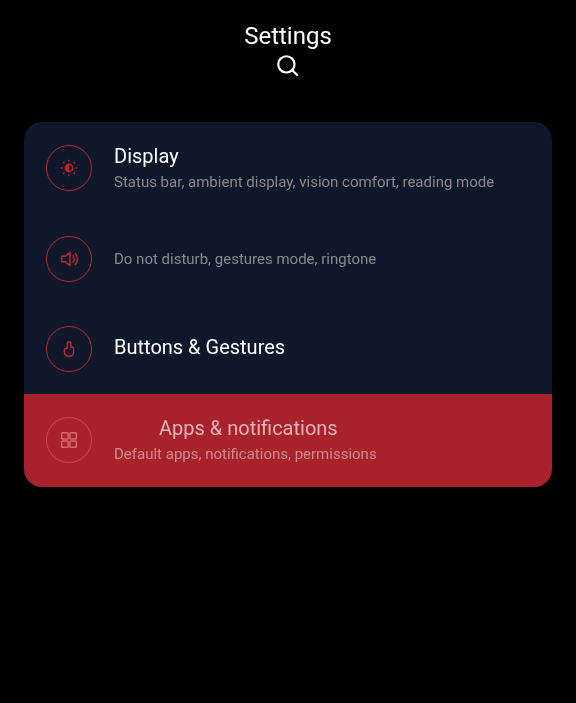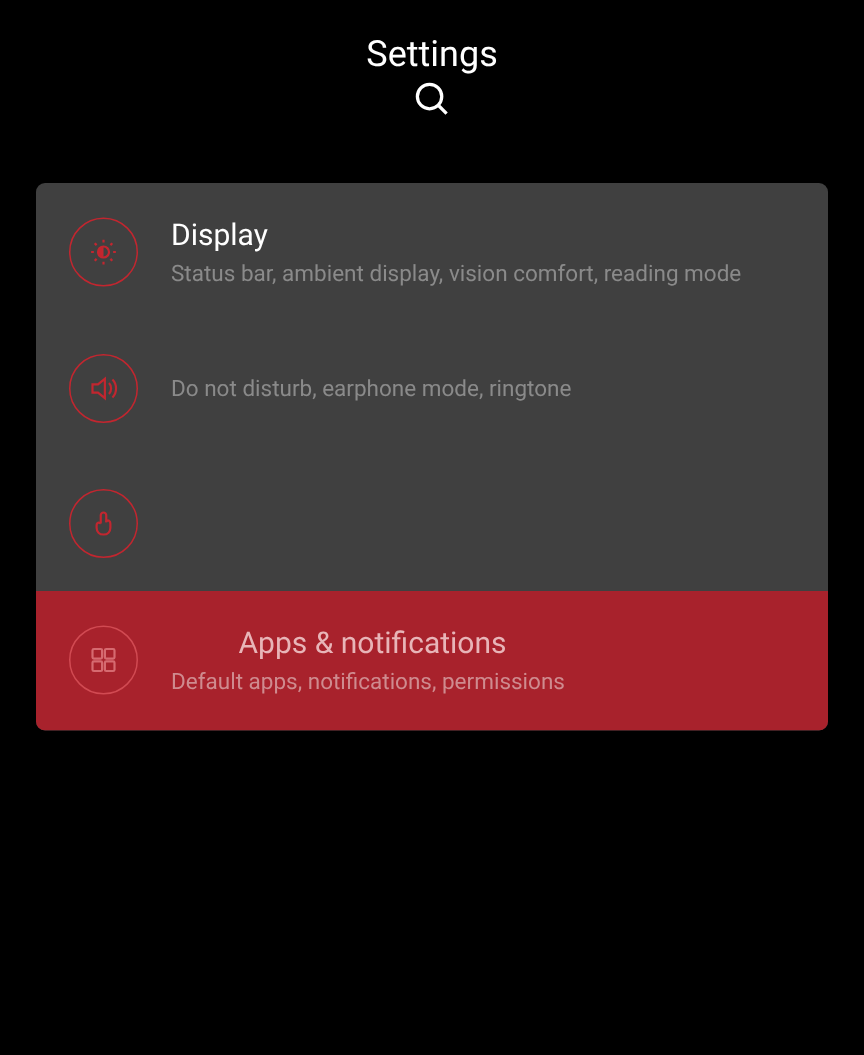--- a/index.html
+++ b/index.html
@@ -36,22 +36,22 @@
     }
     .search-btn svg {
       width: 26px;
       height: 26px;
       stroke: #fff;
       stroke-width: 2;
       fill: none;
     }
     .panel {
       margin: 18px 24px 0 24px;
-      background: #404040;
-      border-radius: 6px;
+      background: #0f172a;
+      border-radius: 18px;
       overflow: hidden;
     }
     .item {
       display: flex;
       align-items: center;
       padding: 22px 22px;
       cursor: pointer;
     }
     .item.highlight {
       background: #a8222c;
@@ -134,32 +134,33 @@
 
   <div class="item">
     <div class="icon-circle">
       <svg viewBox="0 0 24 24">
         <path d="M4 9 L4 15 L8 15 L13 19 L13 5 L8 9 Z"></path>
         <path d="M16 8 C18 10 18 14 16 16"></path>
         <path d="M18.5 5.5 C22 9 22 15 18.5 18.5"></path>
       </svg>
     </div>
     <div class="text-block">
-      <div class="item-sub">Do not disturb, earphone mode, ringtone</div>
+      <div class="item-sub">Do not disturb, gestures mode, ringtone</div>
     </div>
   </div>
 
   <div class="item">
     <div class="icon-circle">
       <svg viewBox="0 0 24 24">
         <path d="M10 12 L10 6 C10 5 11 4 12 4 C13 4 14 5 14 6 L14 11"></path>
         <path d="M14 11 C14 10 15 9.5 16 10 C17 10.5 17 11 17 12 L17 15 C17 18 15 20 12 20 C9 20 7 18 7 15 L7 13 C7 12 8 11 9 11.5 L10 12"></path>
       </svg>
     </div>
     <div class="text-block">
+      <div class="item-title">Buttons &amp; Gestures</div>
     </div>
   </div>
 
   <div class="item highlight">
     <div class="icon-circle">
       <svg viewBox="0 0 24 24">
         <rect x="4" y="4" width="7" height="7" rx="1"></rect>
         <rect x="13" y="4" width="7" height="7" rx="1"></rect>
         <rect x="4" y="13" width="7" height="7" rx="1"></rect>
         <rect x="13" y="13" width="7" height="7" rx="1"></rect>

